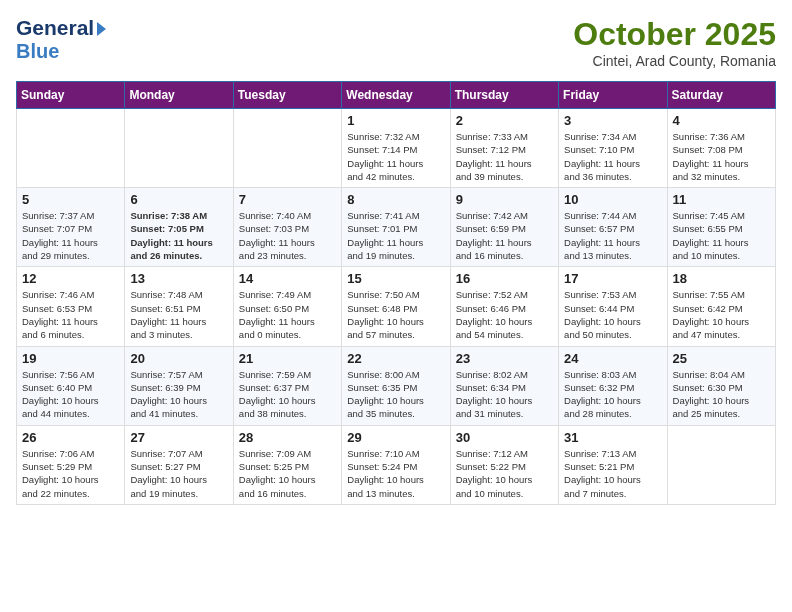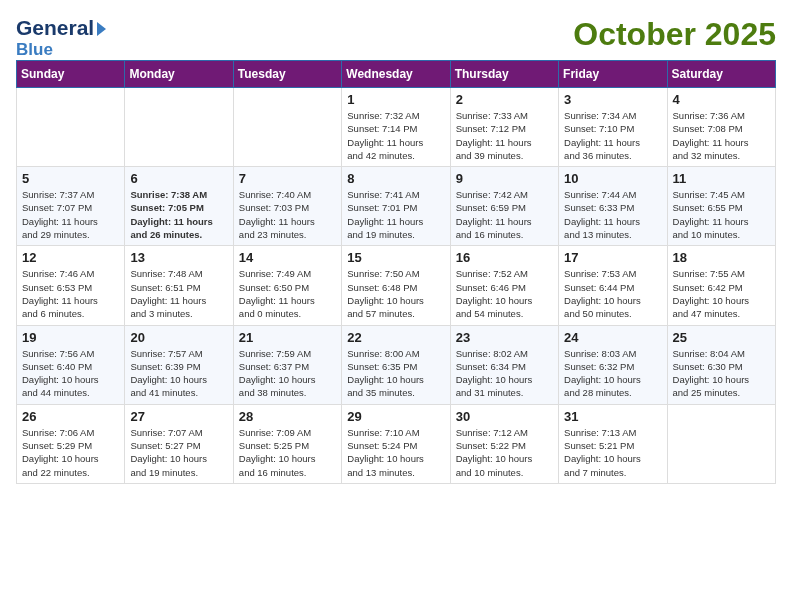--- a/index.html
+++ b/index.html
@@ -7,21 +7,21 @@
       font-family: Arial, sans-serif;
       background: #fff;
       width: 792px;
       min-height: 612px;
       padding: 16px;
     }
     .header {
       display: flex;
       justify-content: space-between;
       align-items: flex-start;
-      margin-bottom: 0;
+      margin-bottom: 12px;
     }
     .logo {
       display: flex;
       flex-direction: column;
       align-items: flex-start;
     }
     .title-area {
       text-align: right;
     }
     .month-title {
@@ -80,25 +80,26 @@
 </head>
 <body>
 
 <div class="header">
   <div class="logo">
     <div class="logo-line1">
       <span style="font-size:21px;font-weight:bold;color:#1a3a6b;">General</span>
       <span style="display:inline-block;width:0;height:0;border-left:9px solid #3a7cc1;border-top:7px solid transparent;border-bottom:7px solid transparent;margin-left:3px;margin-top:2px;"></span>
     </div>
     <div>
-      <span style="font-size:17px;font-weight:bold;color:#3a7cc1;">Blue</span>
+      <span style="font-size:20px;font-weight:bold;color:#3a7cc1;">Blue</span>
     </div>
   </div>
   <div class="title-area">
     <div class="month-title">October 2025</div>
+    <div class="subtitle">Cintei, Arad County, Romania</div>
   </div>
 </div>
 
 <table class="calendar">
   <thead>
     <tr>
     <th>Sunday</th>
         <th>Monday</th>
         <th>Tuesday</th>
         <th>Wednesday</th>
@@ -173,21 +174,21 @@
         <td>
           <span class="day-number">9</span>
           <div class="day-info" style="white-space: pre-line;">Sunrise: 7:42 AM
 Sunset: 6:59 PM
 Daylight: 11 hours
 and 16 minutes.</div>
         </td>
         <td>
           <span class="day-number">10</span>
           <div class="day-info" style="white-space: pre-line;">Sunrise: 7:44 AM
-Sunset: 6:33 PM
+Sunset: 6:57 PM
 Daylight: 11 hours
 and 13 minutes.</div>
         </td>
         <td>
           <span class="day-number">11</span>
           <div class="day-info" style="white-space: pre-line;">Sunrise: 7:45 AM
 Sunset: 6:55 PM
 Daylight: 11 hours
 and 10 minutes.</div>
         </td>

